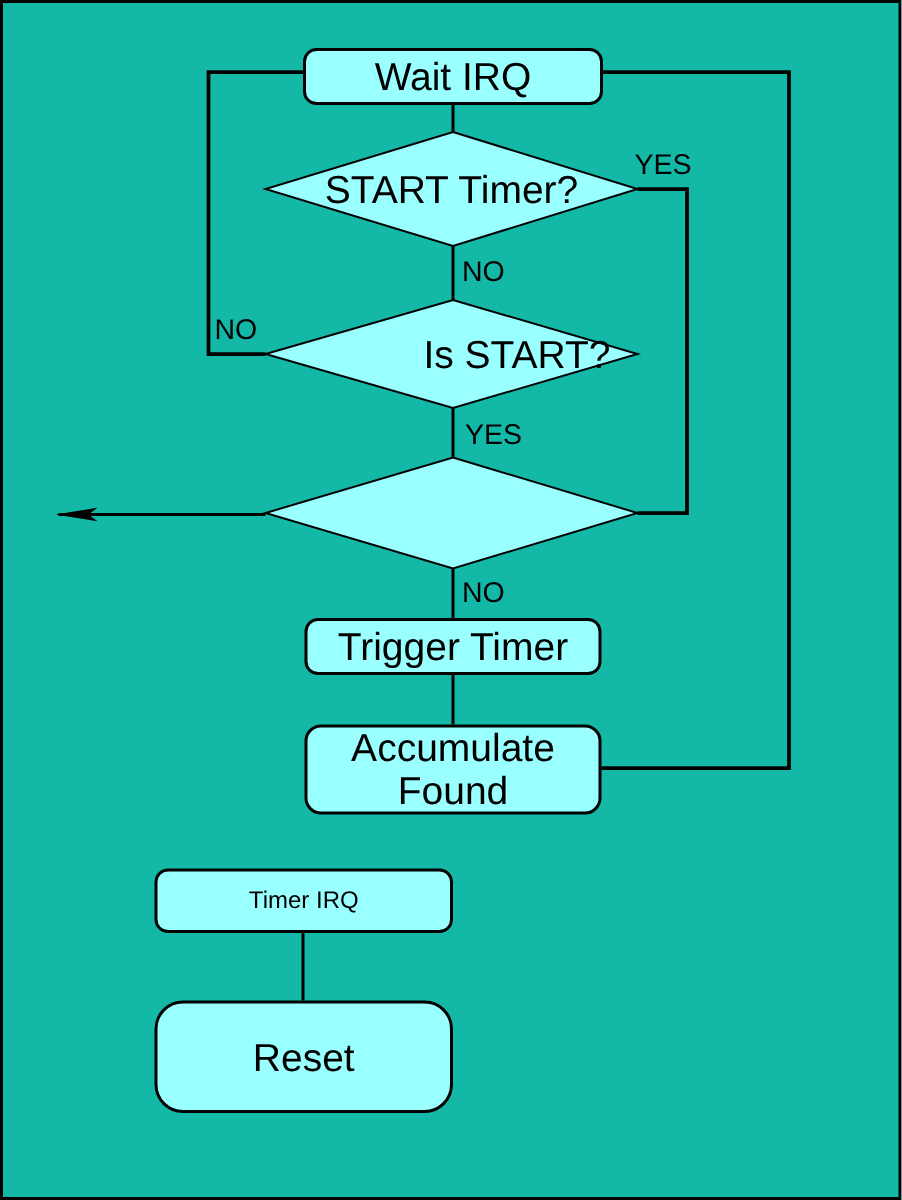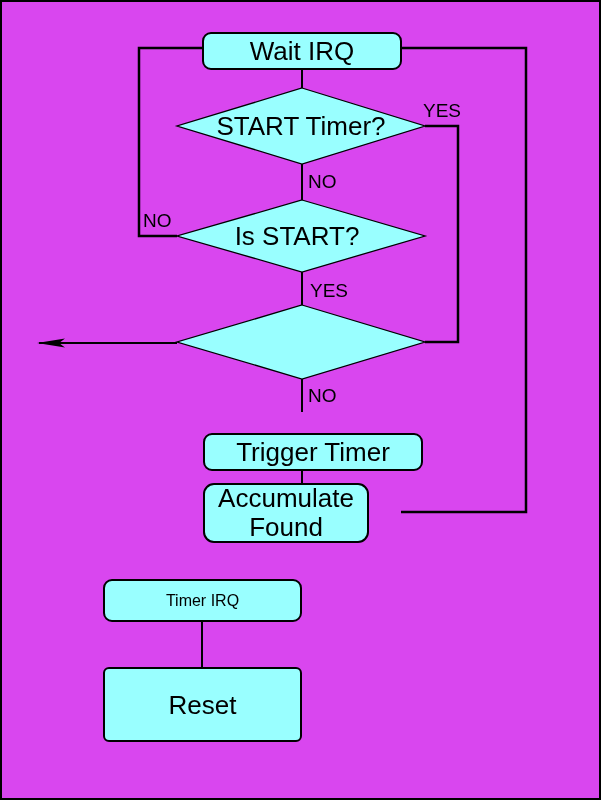--- a/index.html
+++ b/index.html
@@ -6,21 +6,21 @@
     margin: 0;
     padding: 0;
     background: #ffffff;
     font-family: "Liberation Sans", sans-serif;
   }
   .canvas {
     position: relative;
     width: 601px;
     height: 800px;
     box-sizing: border-box;
-    background: #d946ef;
+    background: #14b8a6;
     border: 2px solid #000000;
     overflow: hidden;
     padding-left: 11px;
   }
   .wires {
     position: absolute;
     left: 0; top: 0;
     width: 601px; height: 800px;
   }
   .node {
@@ -89,41 +89,41 @@
 
     <polygon points="300,86 423,124 300,162 175,124" fill="#99FFFF" stroke="#000" stroke-width="1.3"></polygon>
     <polygon points="300,198 423,234 300,270 175,234" fill="#99FFFF" stroke="#000" stroke-width="1.3"></polygon>
     <polygon points="300,303 423,340 300,377 175,340" fill="#99FFFF" stroke="#000" stroke-width="1.3"></polygon>
   </svg>
 
   <div class="node" style="left:200px; top:30px; width:200px; height:38px;">
     <span>Wait IRQ</span>
   </div>
 
-  <div class="node" style="left:201px; top:431px; width:220px; height:38px;text-align:center;">
+  <div class="node" style="left:201px; top:410px; width:198px; height:38px;text-align:center;">
     <span>Trigger Timer</span>
   </div>
 
-  <div class="node" style="left:201px; top:481px; width:166px; height:60px; border-radius:11px;">
+  <div class="node" style="left:201px; top:481px; width:198px; height:60px; border-radius:11px;">
     <span>Accumulate</span>
     <span>Found</span>
   </div>
 
   <div class="node small-text" style="left:101px; top:577px; width:199px; height:43px;">
     <span>Timer IRQ</span>
   </div>
 
-  <div class="node" style="left:101px; top:665px; width:199px; height:75px; border-radius:6px; line-height:30px;">
+  <div class="node" style="left:101px; top:665px; width:199px; height:75px; border-radius:19px; line-height:30px;">
     <span>Reset</span>
   </div>
 
   <div class="diamond-text" style="left:175px; top:88px; width:248px; height:72px;">
     <span>START Timer?</span>
   </div>
-  <div class="diamond-text" style="left:171px; top:198px; width:248px; height:72px;">
+  <div class="diamond-text" style="left:157px; top:198px; width:248px; height:72px;justify-content:flex-end;">
     <span>Is START?</span>
   </div>
 
   <div class="label" style="left:421px; top:94px;">YES</div>
   <div class="label" style="left:306px; top:165px;">NO</div>
   <div class="label" style="left:141px; top:204px;">NO</div>
   <div class="label" style="left:308px; top:274px;">YES</div>
   <div class="label" style="left:306px; top:379px;">NO</div>
 
   <div class="label" style="left:22px; top:280px;">

